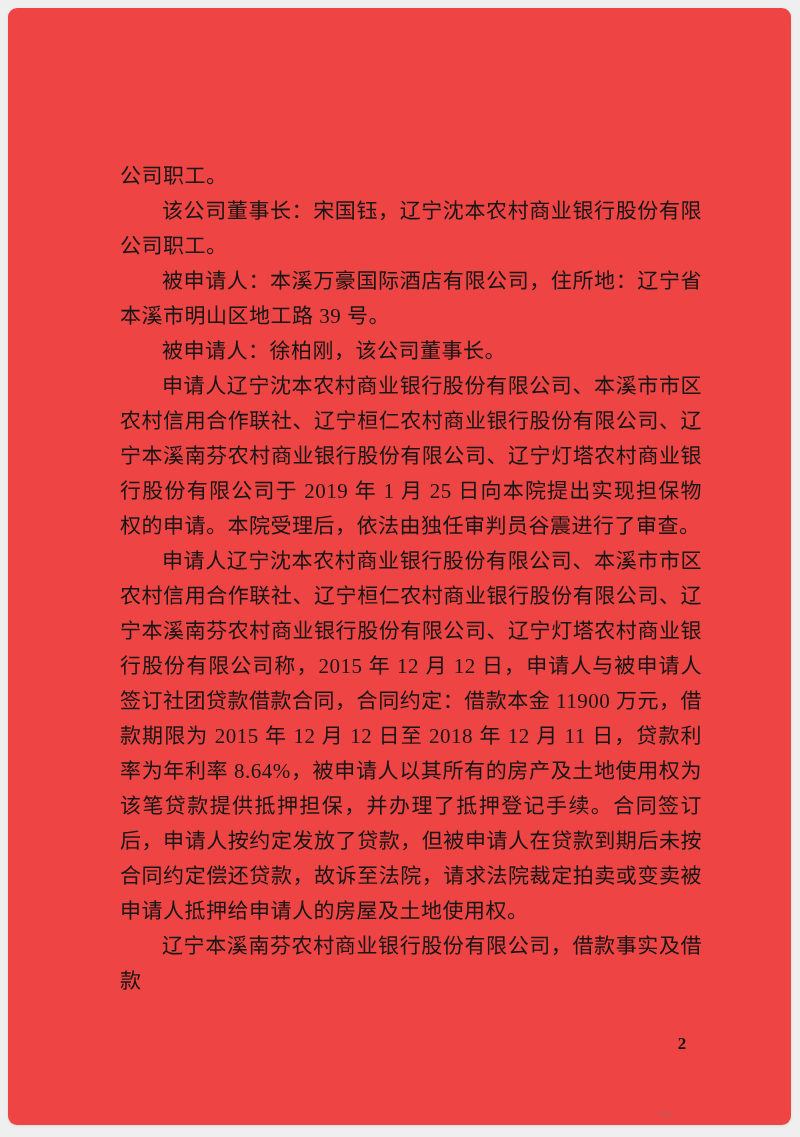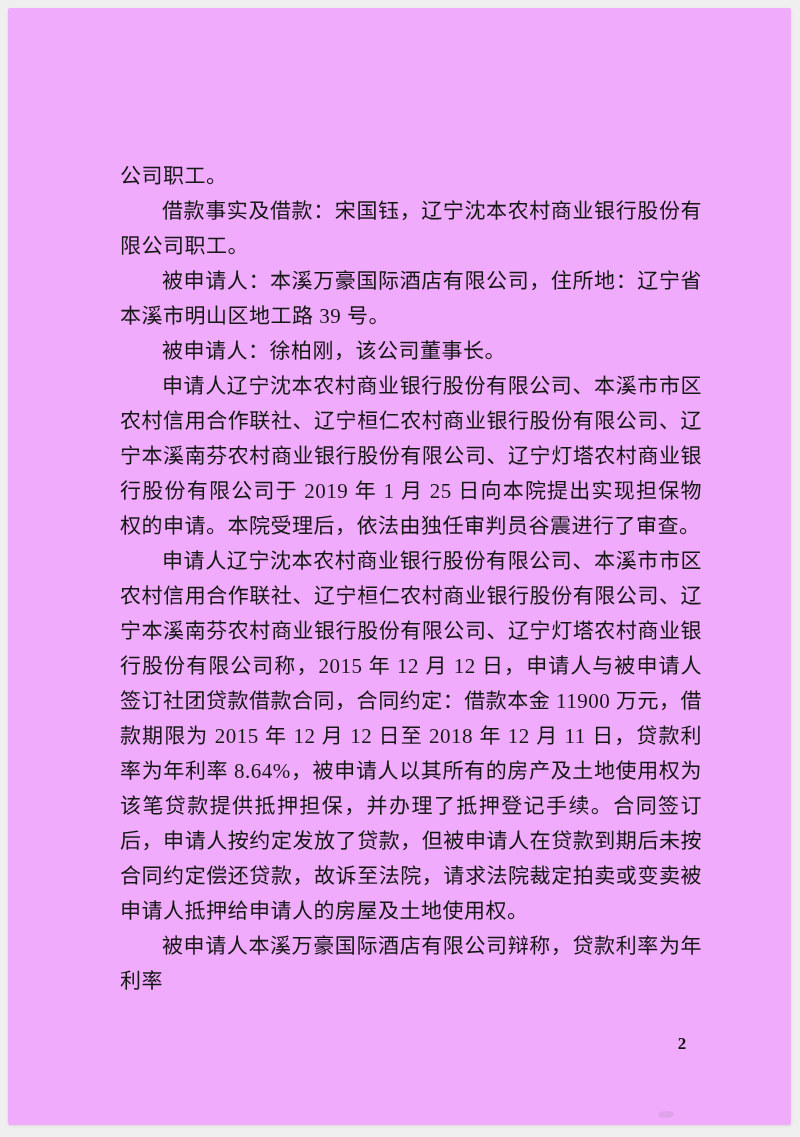--- a/index.html
+++ b/index.html
@@ -16,22 +16,22 @@
     width: 800px;
     height: 1137px;
     background: #efefef;
   }
   .page {
     position: absolute;
     left: 8px;
     top: 8px;
     width: 783px;
     height: 1117px;
-    background: #f0abfc;
-    border-radius: 2px;
+    background: #ef4444;
+    border-radius: 9px;
     box-shadow: 0 1px 3px rgba(0,0,0,0.10);
   }
   .text-block {
     position: absolute;
     left: 112px;
     top: 151px;
     width: 582px;
     color: #161616;
     font-size: 21px;
     line-height: 35px;
@@ -65,23 +65,23 @@
     border-radius: 50%;
   }
 </style>
 </head>
 <body>
 
 <div class="canvas">
   <div class="page">
     <div class="text-block">
         <p class="para">公司职工。</p>
-        <p class="para indent">借款事实及借款：宋国钰，辽宁沈本农村商业银行股份有限公司职工。</p>
+        <p class="para indent">该公司董事长：宋国钰，辽宁沈本农村商业银行股份有限公司职工。</p>
         <p class="para indent">被申请人：本溪万豪国际酒店有限公司，住所地：辽宁省本溪市明山区地工路 39 号。</p>
         <p class="para indent">被申请人：徐柏刚，该公司董事长。</p>
         <p class="para indent">申请人辽宁沈本农村商业银行股份有限公司、本溪市市区农村信用合作联社、辽宁桓仁农村商业银行股份有限公司、辽宁本溪南芬农村商业银行股份有限公司、辽宁灯塔农村商业银行股份有限公司于 2019 年 1 月 25 日向本院提出实现担保物权的申请。本院受理后，依法由独任审判员谷震进行了审查。</p>
         <p class="para indent">申请人辽宁沈本农村商业银行股份有限公司、本溪市市区农村信用合作联社、辽宁桓仁农村商业银行股份有限公司、辽宁本溪南芬农村商业银行股份有限公司、辽宁灯塔农村商业银行股份有限公司称，2015 年 12 月 12 日，申请人与被申请人签订社团贷款借款合同，合同约定：借款本金 11900 万元，借款期限为 2015 年 12 月 12 日至 2018 年 12 月 11 日，贷款利率为年利率 8.64%，被申请人以其所有的房产及土地使用权为该笔贷款提供抵押担保，并办理了抵押登记手续。合同签订后，申请人按约定发放了贷款，但被申请人在贷款到期后未按合同约定偿还贷款，故诉至法院，请求法院裁定拍卖或变卖被申请人抵押给申请人的房屋及土地使用权。</p>
-        <p class="para indent">被申请人本溪万豪国际酒店有限公司辩称，贷款利率为年利率</p>
+        <p class="para indent">辽宁本溪南芬农村商业银行股份有限公司，借款事实及借款</p>
       </div>
     <div class="page-number">2</div>
     <div class="scan-artifact"></div>
   </div>
 </div>
 
 </body></html>

